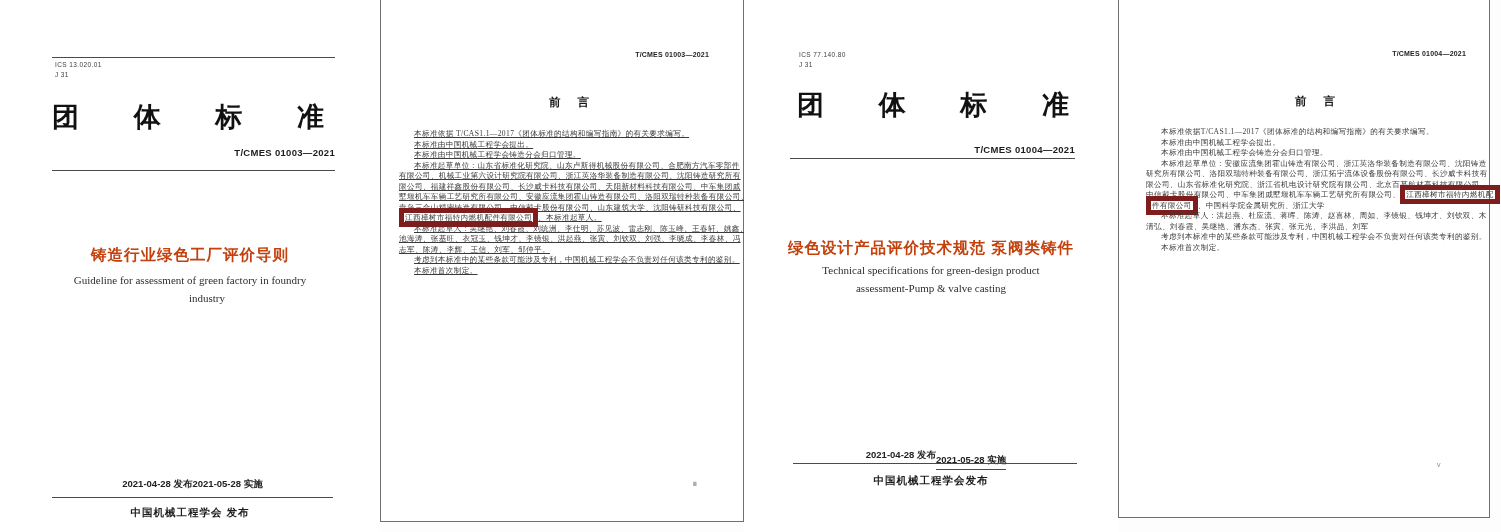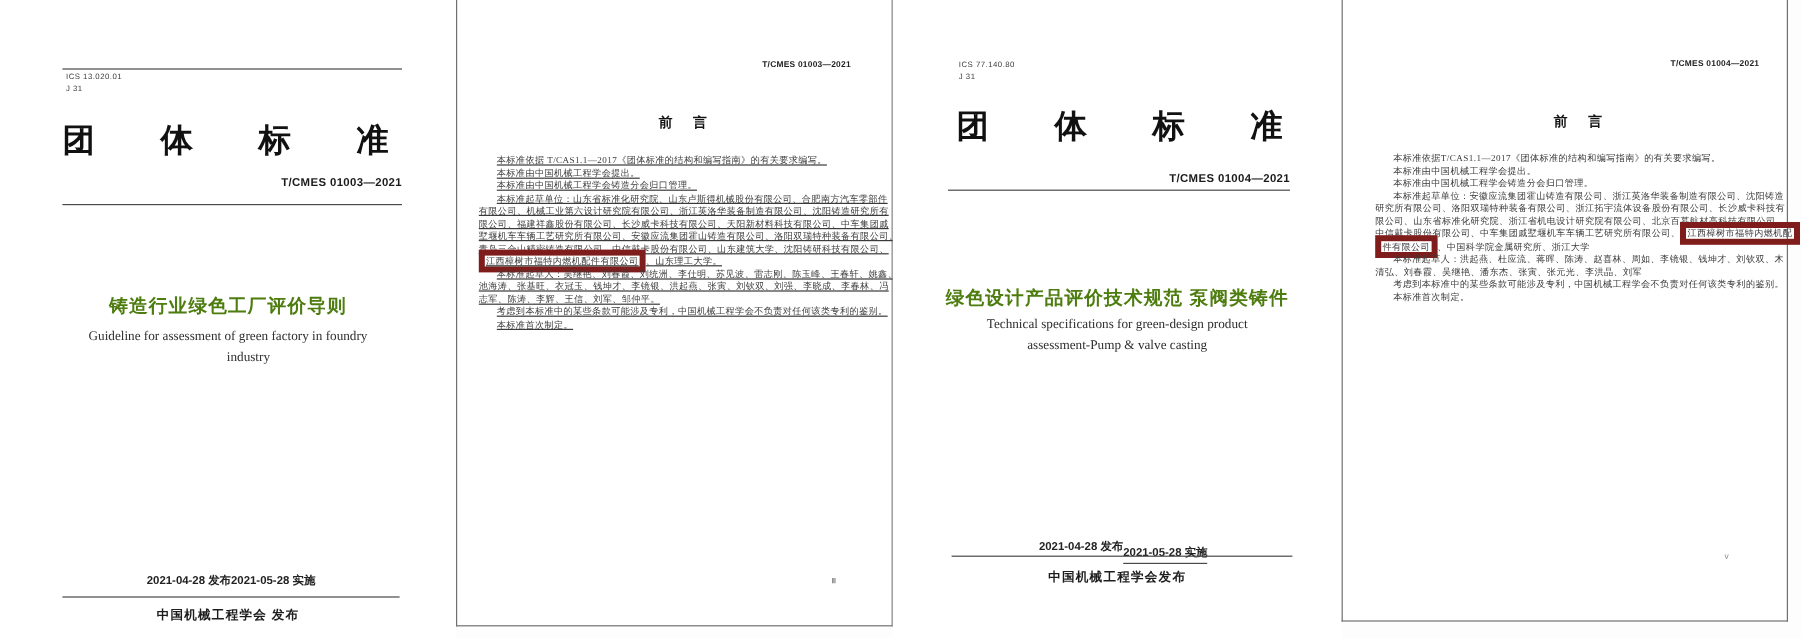--- a/index.html
+++ b/index.html
@@ -12,21 +12,21 @@
   .hline { position:absolute; height:0; border-top:1.5px solid #4a4a4a; }
   .ics { position:absolute; font-family:"Liberation Sans", sans-serif;
          font-size:6.5px; letter-spacing:0.4px; color:#3d3d3d; }
   .banner { position:absolute; display:flex; justify-content:space-between;
             font-family:"Liberation Sans", sans-serif; font-weight:bold;
             font-size:27px; color:#111; line-height:1; }
   .stdnum { position:absolute; text-align:right; font-family:"Liberation Sans", sans-serif;
             font-weight:bold; font-size:9.5px; letter-spacing:0.3px; color:#1c1c1c; }
   .title-zh { position:absolute; width:100%; text-align:center;
               font-family:"Liberation Sans", sans-serif; font-weight:bold;
-              font-size:15.5px; letter-spacing:1px; color:#4d7c0f; }
+              font-size:15.5px; letter-spacing:1px; color:#c2410c; }
   .title-en { position:absolute; width:100%; text-align:center;
               font-size:11px; color:#2e2e2e; }
   .dates { position:absolute; display:flex; justify-content:center;
            font-family:"Liberation Sans", sans-serif; font-weight:bold;
            font-size:9.5px; color:#222; }
   .impl-offset { transform:translateY(5px); border-bottom:1.2px solid #4a4a4a; padding-bottom:2px; }
   .publisher { position:absolute; width:100%; text-align:center;
                font-family:"Liberation Sans", sans-serif; font-weight:bold;
                font-size:10.5px; letter-spacing:1px; color:#1d1d1d; white-space:pre; }
 
@@ -78,21 +78,21 @@
     <div class="fw-head" style="left:18px; top:95px; width:340px;">前 言</div>
     <div class="fw-body" style="left:18px; top:129px; width:342px;text-decoration:underline;">
         <div class="bodyline indent"><span>本标准依据 T/CAS1.1—2017《团体标准的结构和编写指南》的有关要求编写。</span></div>
         <div class="bodyline indent"><span>本标准由中国机械工程学会提出。</span></div>
         <div class="bodyline indent"><span>本标准由中国机械工程学会铸造分会归口管理。</span></div>
         <div class="bodyline indent"><span>本标准起草单位：山东省标准化研究院、山东卢斯得机械股份有限公司、合肥南方汽车零部件</span></div>
         <div class="bodyline"><span>有限公司、机械工业第六设计研究院有限公司、浙江英洛华装备制造有限公司、沈阳铸造研究所有</span></div>
         <div class="bodyline"><span>限公司、福建祥鑫股份有限公司、长沙威卡科技有限公司、天阳新材料科技有限公司、中车集团戚</span></div>
         <div class="bodyline"><span>墅堰机车车辆工艺研究所有限公司、安徽应流集团霍山铸造有限公司、洛阳双瑞特种装备有限公司、</span></div>
         <div class="bodyline"><span>青岛三合山精密铸造有限公司、中信戴卡股份有限公司、山东建筑大学、沈阳铸研科技有限公司、</span></div>
-        <div class="bodyline"><span class="redbox">江西樟树市福特内燃机配件有限公司</span><span>、山东理工大学。</span></div>
+        <div class="bodyline"><span class="redbox">江西樟树市福特内燃机配件有限公司</span><span>、本标准起草人。</span></div>
         <div class="bodyline indent"><span>本标准起草人：吴继艳、刘春霞、刘统洲、李仕明、苏见波、雷志刚、陈玉峰、王春轩、姚鑫、</span></div>
         <div class="bodyline"><span>池海涛、张基旺、衣冠玉、钱坤才、李镜银、洪起燕、张寅、刘钦双、刘强、李晓成、李春林、冯</span></div>
         <div class="bodyline"><span>志军、陈涛、李辉、王信、刘军、邹仲平。</span></div>
         <div class="bodyline indent"><span>考虑到本标准中的某些条款可能涉及专利，中国机械工程学会不负责对任何该类专利的鉴别。</span></div>
         <div class="bodyline indent"><span>本标准首次制定。</span></div>
       </div>
     <div class="pgnum" style="left:312px; top:481px; font-size:5.5px; font-weight:bold;">Ⅲ</div>
   </div>
 
   <div class="page" style="left:744px; width:374px; height:532px;">

